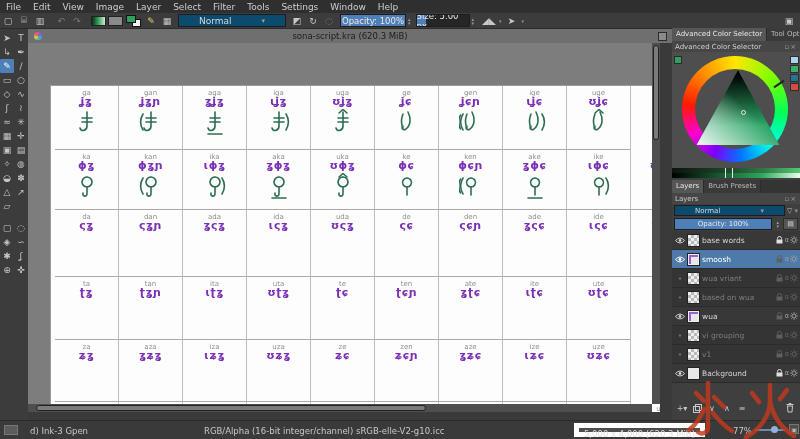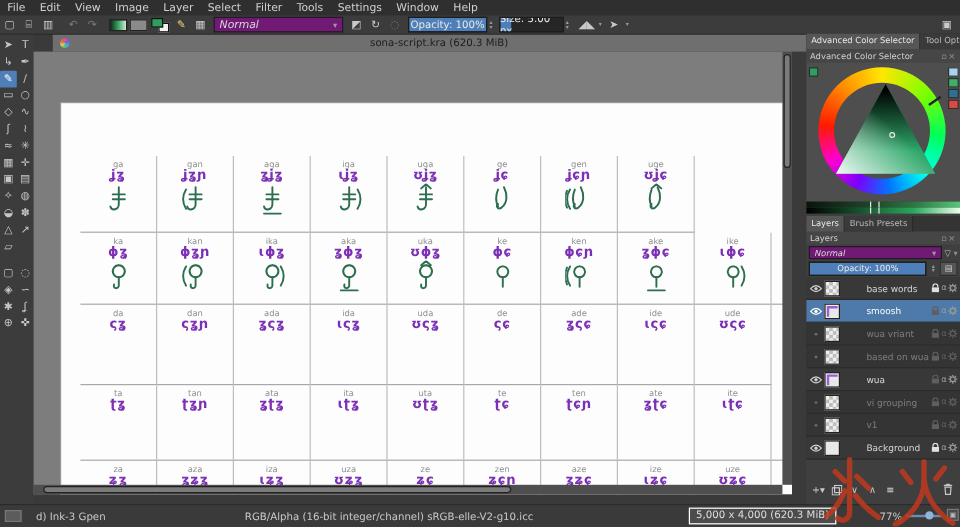--- a/index.html
+++ b/index.html
@@ -17,51 +17,51 @@
              border-bottom:1px solid #2b2b2b; display:flex; align-items:center; font-size:9px; }
   .tbicon { width:14px; height:13px; display:inline-flex; align-items:center; justify-content:center;
             color:#c9c9c9; font-size:9px; margin:0 1px; }
   .tbicon.dim { color:#7a7a7a; }
   .tbsep { width:5px; }
   .swatch-gradient { width:15px; height:10px; background:linear-gradient(to right,#0c2c18,#39a35f,#cfe9d6); border:1px solid #222; margin:0 1px;}
   .swatch-pattern  { width:15px; height:10px; background:#8a8a8a; border:1px solid #222; margin:0 1px;}
   .fgbg { position:relative; width:15px; height:12px; margin:0 2px; }
   .fgbg .bg { position:absolute; right:0; bottom:0; width:9px; height:8px; background:#f2f2f2; border:1px solid #111; }
   .fgbg .fg { position:absolute; left:0; top:0; width:10px; height:8px; background:#2f9e5f; border:1px solid #111; }
-  .combo { height:13px; background:#701a75; border:1px solid #1d1d1d; color:#d8d8d8;
-           display:inline-flex; align-items:center; justify-content:space-between; padding:0 4px;font-style:italic; }
+  .combo { height:13px; background:#0c4a6e; border:1px solid #1d1d1d; color:#d8d8d8;
+           display:inline-flex; align-items:center; justify-content:space-between; padding:0 20px; }
   .combo .caret { color:#9a9a9a; font-size:7px; margin-left:6px; }
   .blend-combo { width:108px; margin:0 3px; }
   .sliderbox { position:relative; height:13px; border:1px solid #1d1d1d; background:#262626; color:#e8e8e8;
                display:inline-flex; align-items:center; justify-content:center; overflow:hidden; margin-left:3px;}
   .sliderbox .fill { position:absolute; left:0; top:0; bottom:0; background:#4f7fb8; }
   .sliderbox .lbl { position:relative; z-index:1; font-size:8.5px; }
   .spin { display:inline-flex; flex-direction:column; justify-content:center; line-height:4px;
           font-size:5px; color:#9a9a9a; margin:0 2px; }
 
   
   .toolbox { position:absolute; left:0; top:29px; width:28px; height:391px; background:#3c3c3c;
              display:grid; grid-template-columns:14px 14px; align-content:start; padding-top:2px; }
   .tool { width:14px; height:14px; display:flex; align-items:center; justify-content:center;
           font-size:9px; color:#c6c6c6; }
   .tool.sel { background:#4f7fb8; color:#fff; border-radius:1px; }
   .tool.gap { height:8px; }
 
   
   .doc-titlebar { position:absolute; left:28px; top:29px; width:644px; height:14px; background:#6f6f6f;
-                  display:flex; align-items:center; font-size:8.5px; color:#1d1d1d;margin-left:16px; }
+                  display:flex; align-items:center; font-size:8.5px; color:#1d1d1d; }
   .doc-titlebar .kicon { width:8px; height:8px; border-radius:50%; margin-left:6px;
                          background:conic-gradient(#e04fa0,#7a5bd6,#4aa3e0,#4fc380,#e0d04f,#e06a4f,#e04fa0); }
   .doc-titlebar .ttl { flex:1; text-align:center; }
   .doc-titlebar .floatbtn { width:9px; height:9px; border:1px solid #2c2c2c; margin-right:5px; background:#8a8a8a; }
 
   .viewport { position:absolute; left:28px; top:43px; width:632px; height:369px; background:#7d7d7d; overflow:hidden; }
   .paper { position:absolute; left:22px; top:42px; width:610px; height:327px; background:#fdfdfd;
            border-left:1px solid #9a9a9a; border-top:1px solid #9a9a9a; overflow:hidden; }
-  .grow { position:absolute; left:16px; width:640px; display:flex;margin-top:44px; }
+  .grow { position:absolute; left:4px; width:640px; display:flex; }
   .gcell { width:64px; height:100%; border-right:1px solid #bdbdbd; border-bottom:1px solid #a8a8a8;
            display:flex; flex-direction:column; align-items:center; overflow:hidden; }
   .glabel { font-size:7px; color:#8f8f8f; line-height:8px; margin-top:3px; }
   .gpurple { font-size:11px; font-weight:bold; color:#7b2fb5; line-height:10px; letter-spacing:0.5px; }
   .ggreen { margin-top:2px; }
 
   .vscroll { position:absolute; right:0; top:0; width:8px; height:361px; background:#4f4f4f; }
   .vscroll .thumb { position:absolute; left:1px; top:2px; width:6px; height:95px; background:#7b7b7b; border-radius:3px; }
   .hscroll { position:absolute; left:0; bottom:0; width:624px; height:8px; background:#4f4f4f; }
   .hscroll .thumb { position:absolute; top:1px; left:8px; width:390px; height:6px; background:#7b7b7b; border-radius:3px; }
@@ -100,21 +100,21 @@
   .lops .sliderbox { flex:1; height:12px; margin:0; }
   .lops .sliderbox .lbl { font-size:7px; }
   .lops .stylebtn { width:15px; height:12px; background:#555; border:1px solid #2c2c2c; display:flex;
                     align-items:center; justify-content:center; color:#ccc; font-size:7px; }
 
   .layerlist { background:#323232; }
   .lrow { height:19px; display:flex; align-items:center; gap:2px; padding:0 2px; border-bottom:1px solid #2b2b2b;
           background:#383838; color:#d6d6d6; }
   .lrow.selected { background:#4d7aa8; color:#fff; }
   .lrow.dimmed { color:#7e7e7e; background:#343434; }
-  .lrow .lname { flex:1; font-size:7.5px; white-space:nowrap; overflow:hidden;margin-left:20px; }
+  .lrow .lname { flex:1; font-size:7.5px; white-space:nowrap; overflow:hidden; }
   .eyebox { width:11px; height:11px; display:flex; align-items:center; justify-content:center; }
   .thumb { width:13px; height:13px; border:1px solid #222; background:#e8e8e8; }
   .thumb.checker { background-image:
       linear-gradient(45deg,#b9b9b9 25%,transparent 25%,transparent 75%,#b9b9b9 75%),
       linear-gradient(45deg,#b9b9b9 25%,#efefef 25%,#efefef 75%,#b9b9b9 75%);
       background-size:6px 6px; background-position:0 0,3px 3px; }
   .thumb.art { box-shadow:inset 0 0 0 1px #eee, inset 3px 3px 0 0 #9a5fd0; }
   .rico { display:flex; align-items:center; gap:1px; }
 
   .lbuttons { position:absolute; left:0; bottom:5px; width:128px; height:14px; display:flex;
@@ -122,21 +122,21 @@
   .lbuttons .lb { display:flex; align-items:center; justify-content:center; width:12px; height:12px; }
   .lbuttons .push { flex:1; }
 
   
   .statusbar { position:absolute; left:0; top:420px; width:800px; height:19px; background:#3a3a3a;
                border-top:1px solid #2b2b2b; font-size:8.5px; color:#c9c9c9; }
   .statusbar .presetico { position:absolute; left:4px; top:4px; width:14px; height:10px; background:#5c5c5c; border:1px solid #777; }
   .sb-brush { position:absolute; left:30px; top:5px; }
   .sb-cs { position:absolute; left:204px; top:5px; }
   .sb-dims { position:absolute; left:574px; top:2px; height:14px; padding:1px 5px; background:#4c4c4c;
-             border:1px solid #ffffff; color:#ddd; }
+             border:5px solid #ffffff; color:#ddd; }
   .sb-zoom { position:absolute; left:733px; top:5px; }
   .sb-slider { position:absolute; left:755px; top:8px; width:30px; height:2px; background:#6a8cb0; }
   .sb-slider .knob { position:absolute; left:16px; top:-3px; width:7px; height:7px; border-radius:50%; background:#8fb2d8; }
   .sb-full { position:absolute; left:789px; top:3px; width:10px; height:10px; border:1px solid #777; background:#4c4c4c;
              color:#bbb; font-size:6px; display:flex; align-items:center; justify-content:center; }
 
   .watermark { position:absolute; right:2px; bottom:0; z-index:50; opacity:0.92; }
 
   svg { display:block; }
 </style>
@@ -346,20 +346,33 @@
                 <g fill="none" stroke="#2c6e4f" stroke-width="1.6" stroke-linecap="round">
                   <path d="M13 3 C16 9 16 16 11 20 C8 22 6 19 8 17"></path>
                   <path d="M8 5 C6 10 6 15 8 19"></path>
                   <path d="M4 5 C1 10 1 16 4 21"></path>
                   <path d="M1.5 6 C-0.5 10 -0.5 16 1.5 20"></path>
                 </g>
               </svg>
             </div>
           </div>
           <div class="gcell">
+            <div class="glabel">ige</div>
+            <div class="gpurple">ɩʝɕ</div>
+            <div class="ggreen">
+              <svg width="23" height="27" viewBox="0 0 23 27">
+                <g fill="none" stroke="#2c6e4f" stroke-width="1.6" stroke-linecap="round">
+                  <path d="M13 3 C16 9 16 16 11 20 C8 22 6 19 8 17"></path>
+                  <path d="M8 5 C6 10 6 15 8 19"></path>
+                  <path d="M19 5 C22 10 22 16 19 21"></path>
+                </g>
+              </svg>
+            </div>
+          </div>
+          <div class="gcell">
             <div class="glabel">uge</div>
             <div class="gpurple">ʊʝɕ</div>
             <div class="ggreen">
               <svg width="23" height="27" viewBox="0 0 23 27">
                 <g fill="none" stroke="#2c6e4f" stroke-width="1.6" stroke-linecap="round">
                   <path d="M13 3 C16 9 16 16 11 20 C8 22 6 19 8 17"></path>
                   <path d="M8 5 C6 10 6 15 8 19"></path>
                   <path d="M8 4 L12 0.5 L16 4"></path>
                 </g>
               </svg>
@@ -516,44 +529,44 @@
           </div>
           <div class="gcell">
             <div class="glabel">uda</div>
             <div class="gpurple">ʊςʓ</div>
           </div>
           <div class="gcell">
             <div class="glabel">de</div>
             <div class="gpurple">ςɕ</div>
           </div>
           <div class="gcell">
+            <div class="glabel">den</div>
+            <div class="gpurple">ςɕɲ</div>
+          </div>
+          <div class="gcell">
             <div class="glabel">ade</div>
             <div class="gpurple">ʓςɕ</div>
           </div>
           <div class="gcell">
             <div class="glabel">ide</div>
             <div class="gpurple">ɩςɕ</div>
           </div>
           <div class="gcell">
             <div class="glabel">ude</div>
             <div class="gpurple">ʊςɕ</div>
           </div>
         </div>
         <div class="grow" style="top: 191px; height: 63px;">
           <div class="gcell">
             <div class="glabel">ta</div>
             <div class="gpurple">ʈʓ</div>
           </div>
           <div class="gcell">
             <div class="glabel">tan</div>
             <div class="gpurple">ʈʓɲ</div>
-          </div>
-          <div class="gcell">
-            <div class="glabel">ata</div>
-            <div class="gpurple">ʓʈʓ</div>
           </div>
           <div class="gcell">
             <div class="glabel">ita</div>
             <div class="gpurple">ɩʈʓ</div>
           </div>
           <div class="gcell">
             <div class="glabel">uta</div>
             <div class="gpurple">ʊʈʓ</div>
           </div>
           <div class="gcell">

